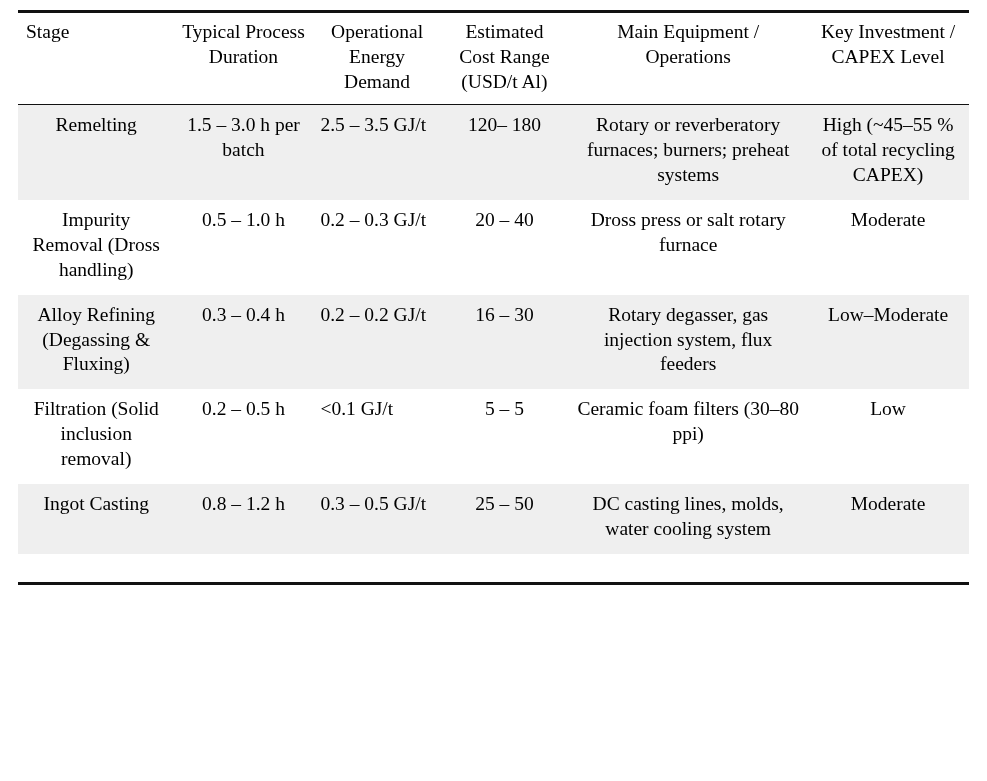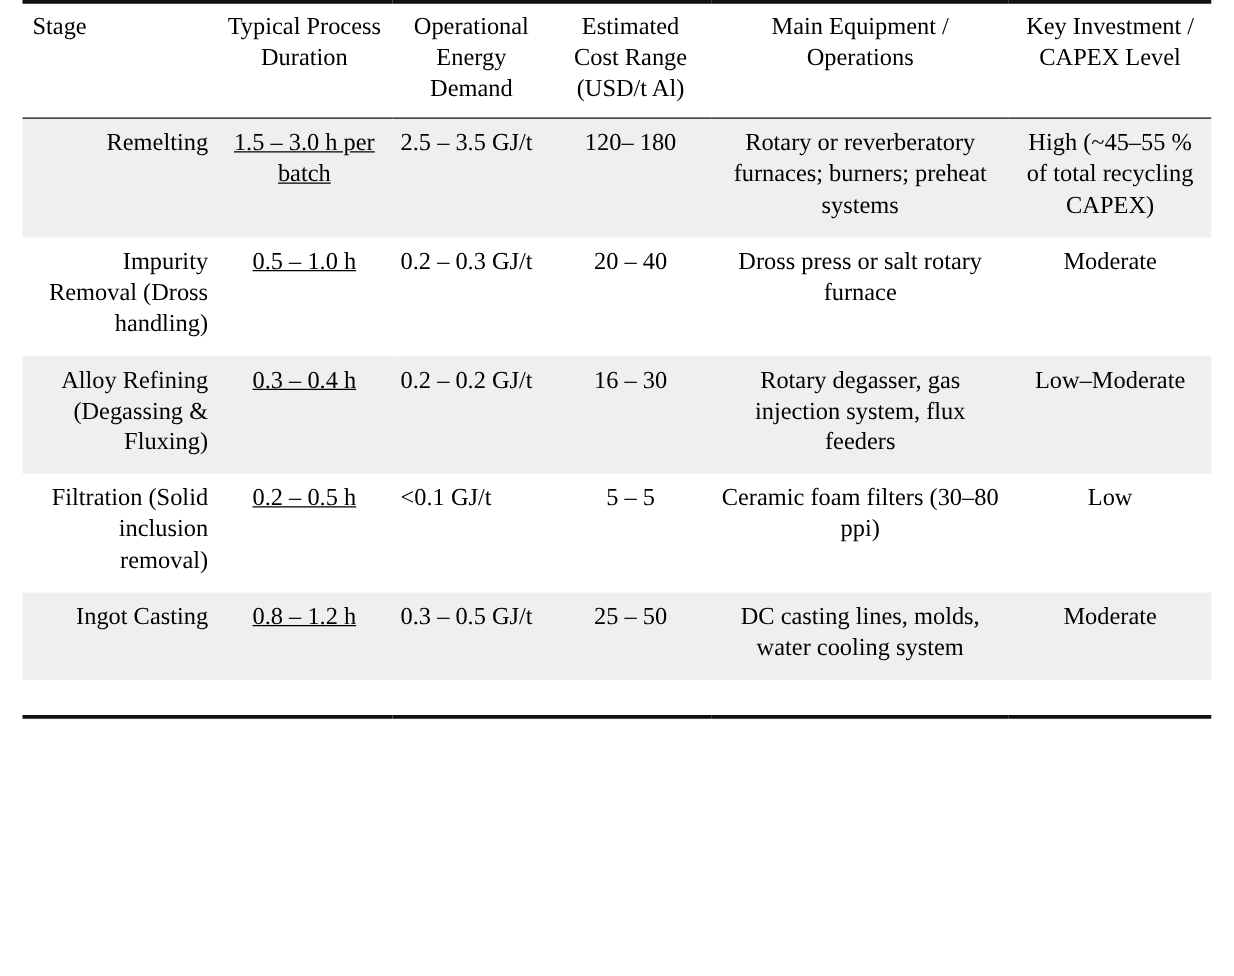--- a/index.html
+++ b/index.html
@@ -10,21 +10,21 @@
   body {
     width: 987px;
     height: 781px;
     font-family: "Liberation Serif", serif;
     color: #000000;
     overflow: hidden;
   }
   .table-wrap {
     width: 987px;
     box-sizing: border-box;
-    padding: 0 18px;
+    padding: 10px 18px;
   }
   table.data-table {
     width: 951px;
     border-collapse: collapse;
     table-layout: fixed;
     font-size: 19.5px;
     line-height: 1.28;
   }
   table.data-table thead th {
     font-weight: normal;
@@ -35,26 +35,25 @@
   table.data-table thead th.col-stage {
     text-align: left;
     padding-left: 8px;
   }
   table.data-table tbody td {
     vertical-align: top;
     text-align: center;
     padding: 8px 6px 12px 6px;
   }
   table.data-table tbody td.col-stage {
-    text-align: right;
+    text-align: center;
     padding-left: 8px;
   }
   table.data-table tbody td.col-dur {
     text-align: center;
-    text-decoration: underline;
   }
   table.data-table tbody td.col-energy {
     text-align: left;
     padding-left: 6px;
   }
   
   col.c0 { width: 148px; }
   col.c1 { width: 136px; }
   col.c2 { width: 120px; }
   col.c3 { width: 124px; }

